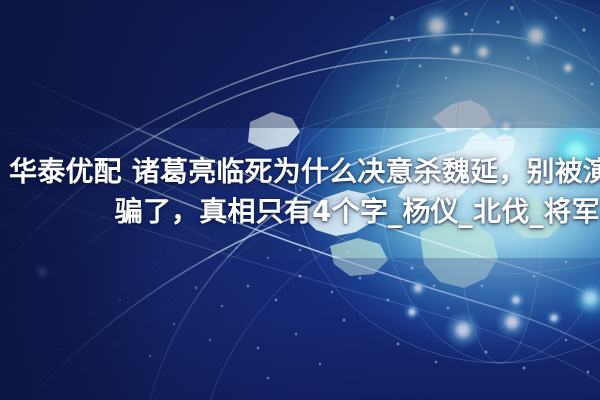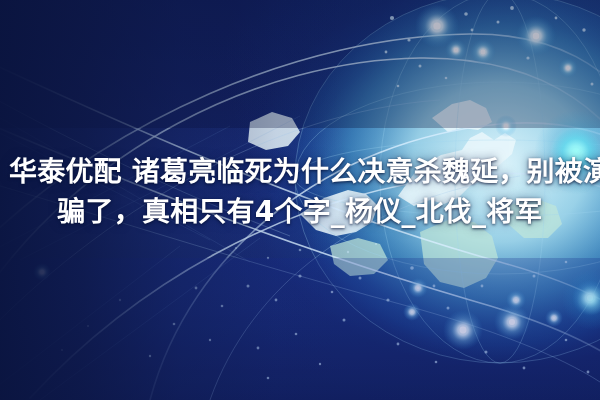--- a/index.html
+++ b/index.html
@@ -126,21 +126,21 @@
       0 0 10px rgba(8,24,70,0.55);
   }
   .headline .line {
     display: block;
   }
   .headline .line-1 {
     text-align: left;
     padding-left: 9px;
   }
   .headline .line-2 {
-    text-align: center;
+    text-align: right;
     padding-left: 0;
   }
 </style>
 </head>
 <body>
 
 <div id="stage">
 
   <div class="layer bg-base"></div>
   <div class="layer bg-haze"></div>

